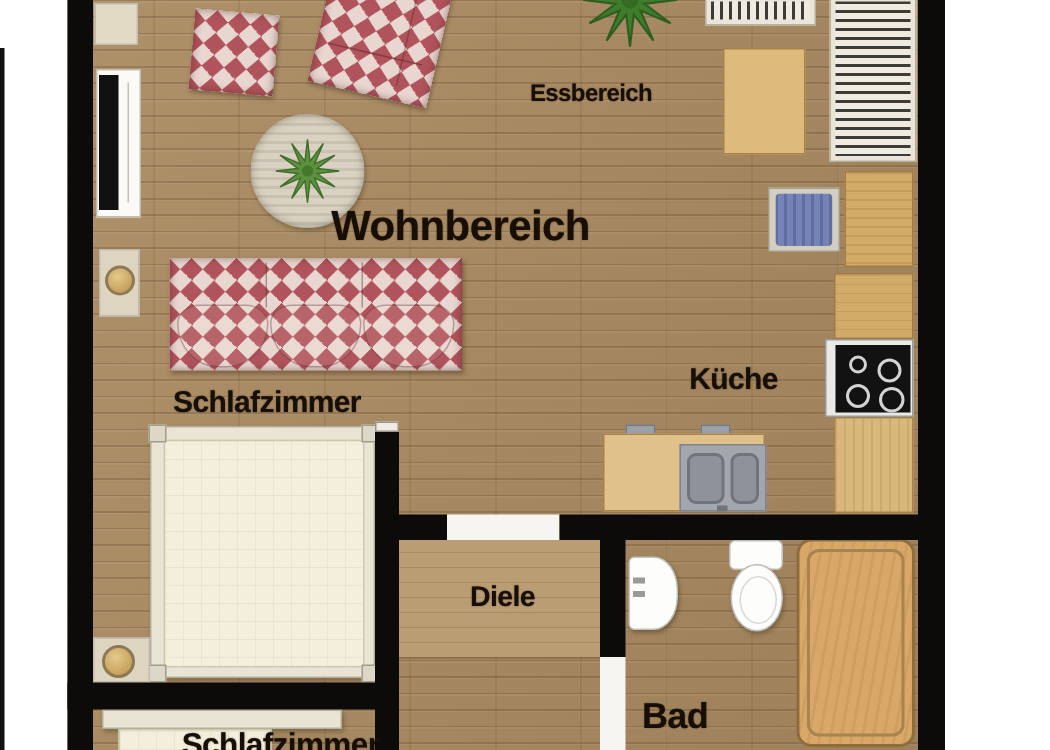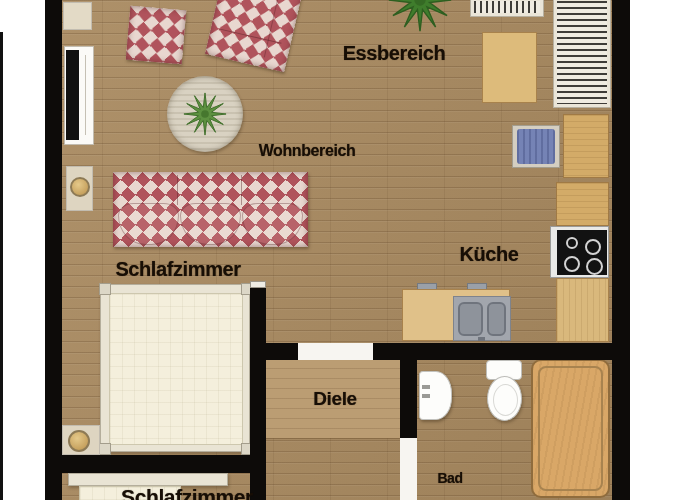--- a/index.html
+++ b/index.html
@@ -200,21 +200,21 @@
   <div class="abs wallcap" style="left:250px;top:281px;width:16px;height:7px;"></div>
   <div class="abs wall" style="left:250px;top:288px;width:16px;height:212px;"></div>
 
   <div class="abs wall" style="left:45px;top:455px;width:221px;height:18px;"></div>
 
   <div class="abs wall" style="left:400px;top:360px;width:17px;height:78px;"></div>
   <div class="abs doorgap" style="left:400px;top:438px;width:17px;height:62px;"></div>
 
   <div class="abs edge-line" style="left:0;top:32px;width:3px;height:468px;"></div>
 
-  <div class="room-label" style="left:394px;top:53px;font-size:20px;">Essbereich</div>
-  <div class="room-label" style="left:307px;top:151px;font-size:16px;">Wohnbereich</div>
+  <div class="room-label" style="left:394px;top:63px;font-size:16px;">Essbereich</div>
+  <div class="room-label" style="left:307px;top:151px;font-size:28px;">Wohnbereich</div>
   <div class="room-label" style="left:178px;top:269px;font-size:20px;">Schlafzimmer</div>
   <div class="room-label" style="left:489px;top:254px;font-size:20px;">Küche</div>
   <div class="room-label" style="left:335px;top:399px;font-size:19px;">Diele</div>
-  <div class="room-label" style="left:450px;top:478px;font-size:14px;">Bad</div>
+  <div class="room-label" style="left:450px;top:478px;font-size:24px;">Bad</div>
   <div class="room-label" style="left:187px;top:497px;font-size:21px;">Schlafzimmer</div>
 
 </div>
 
 </body></html>

